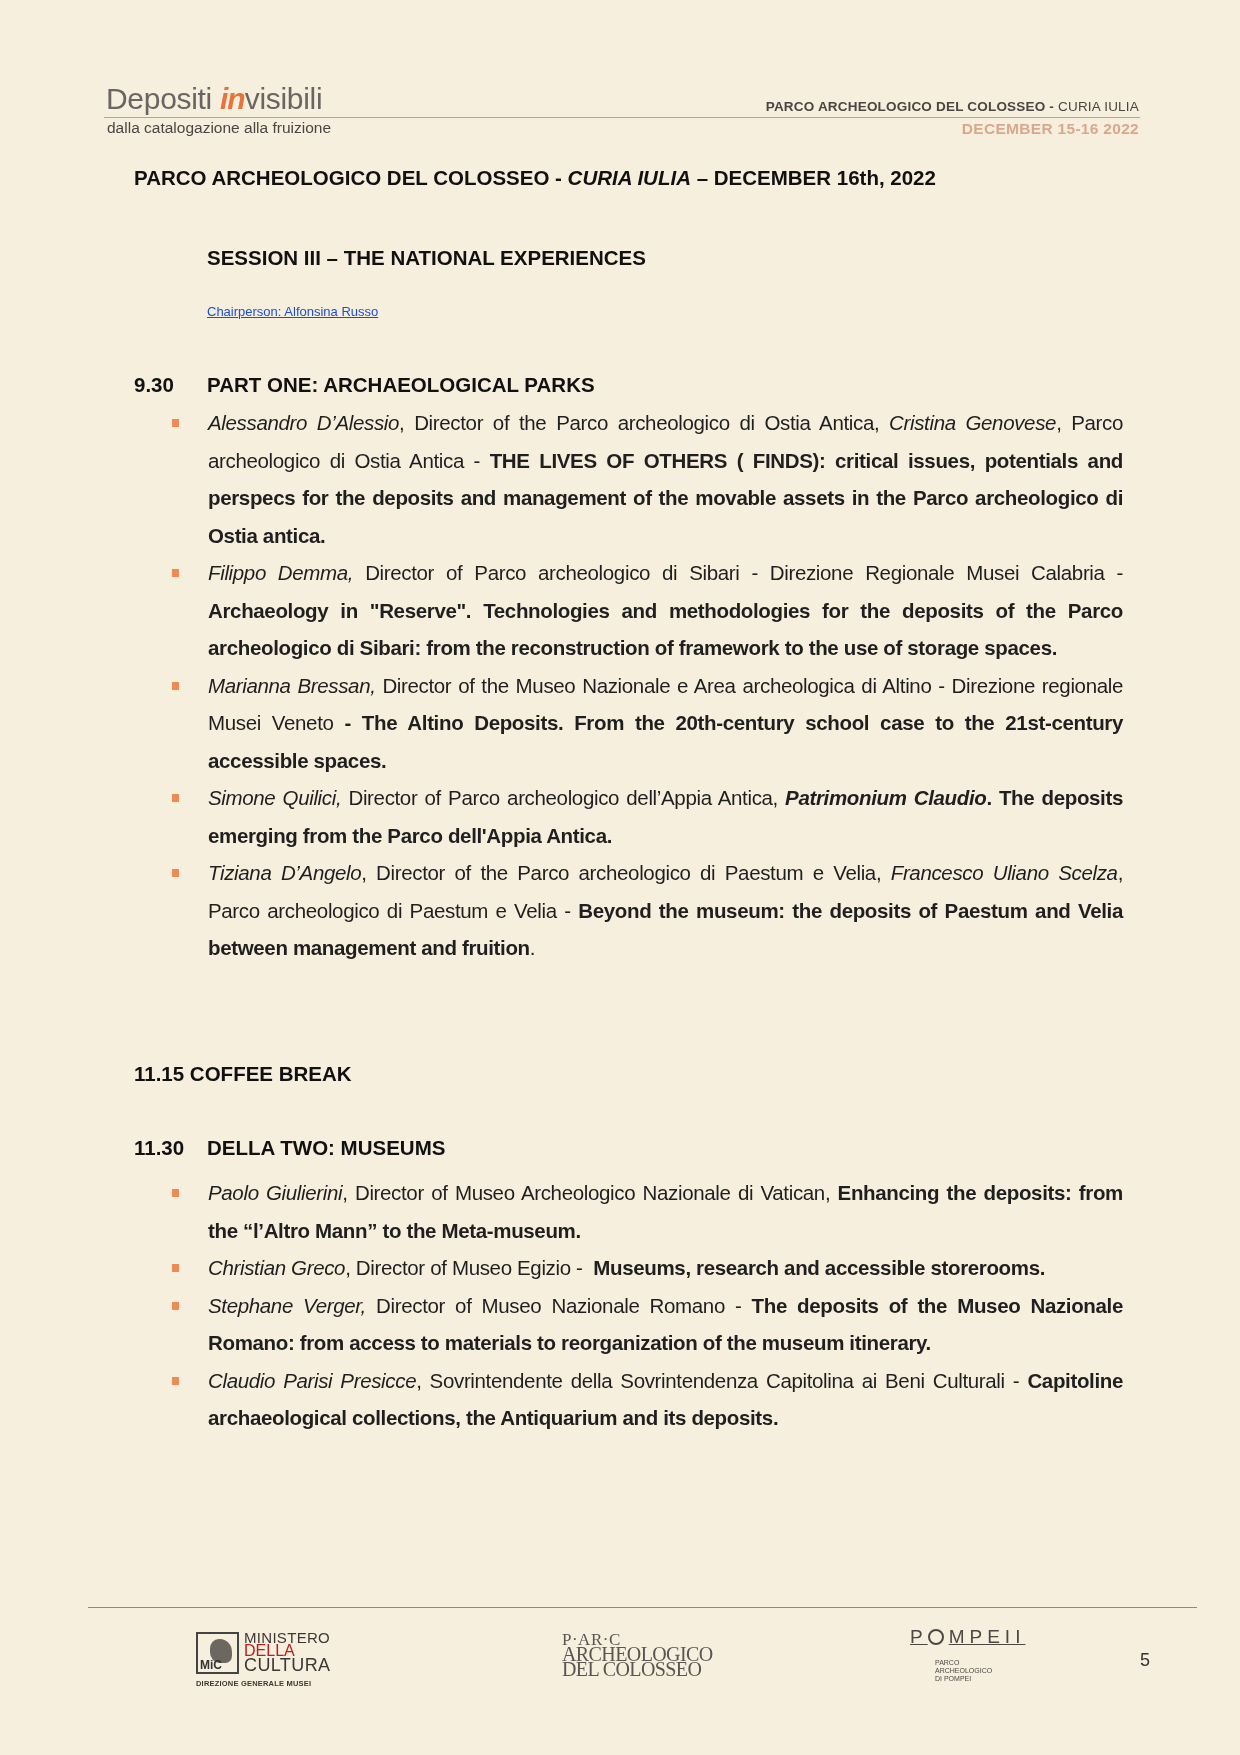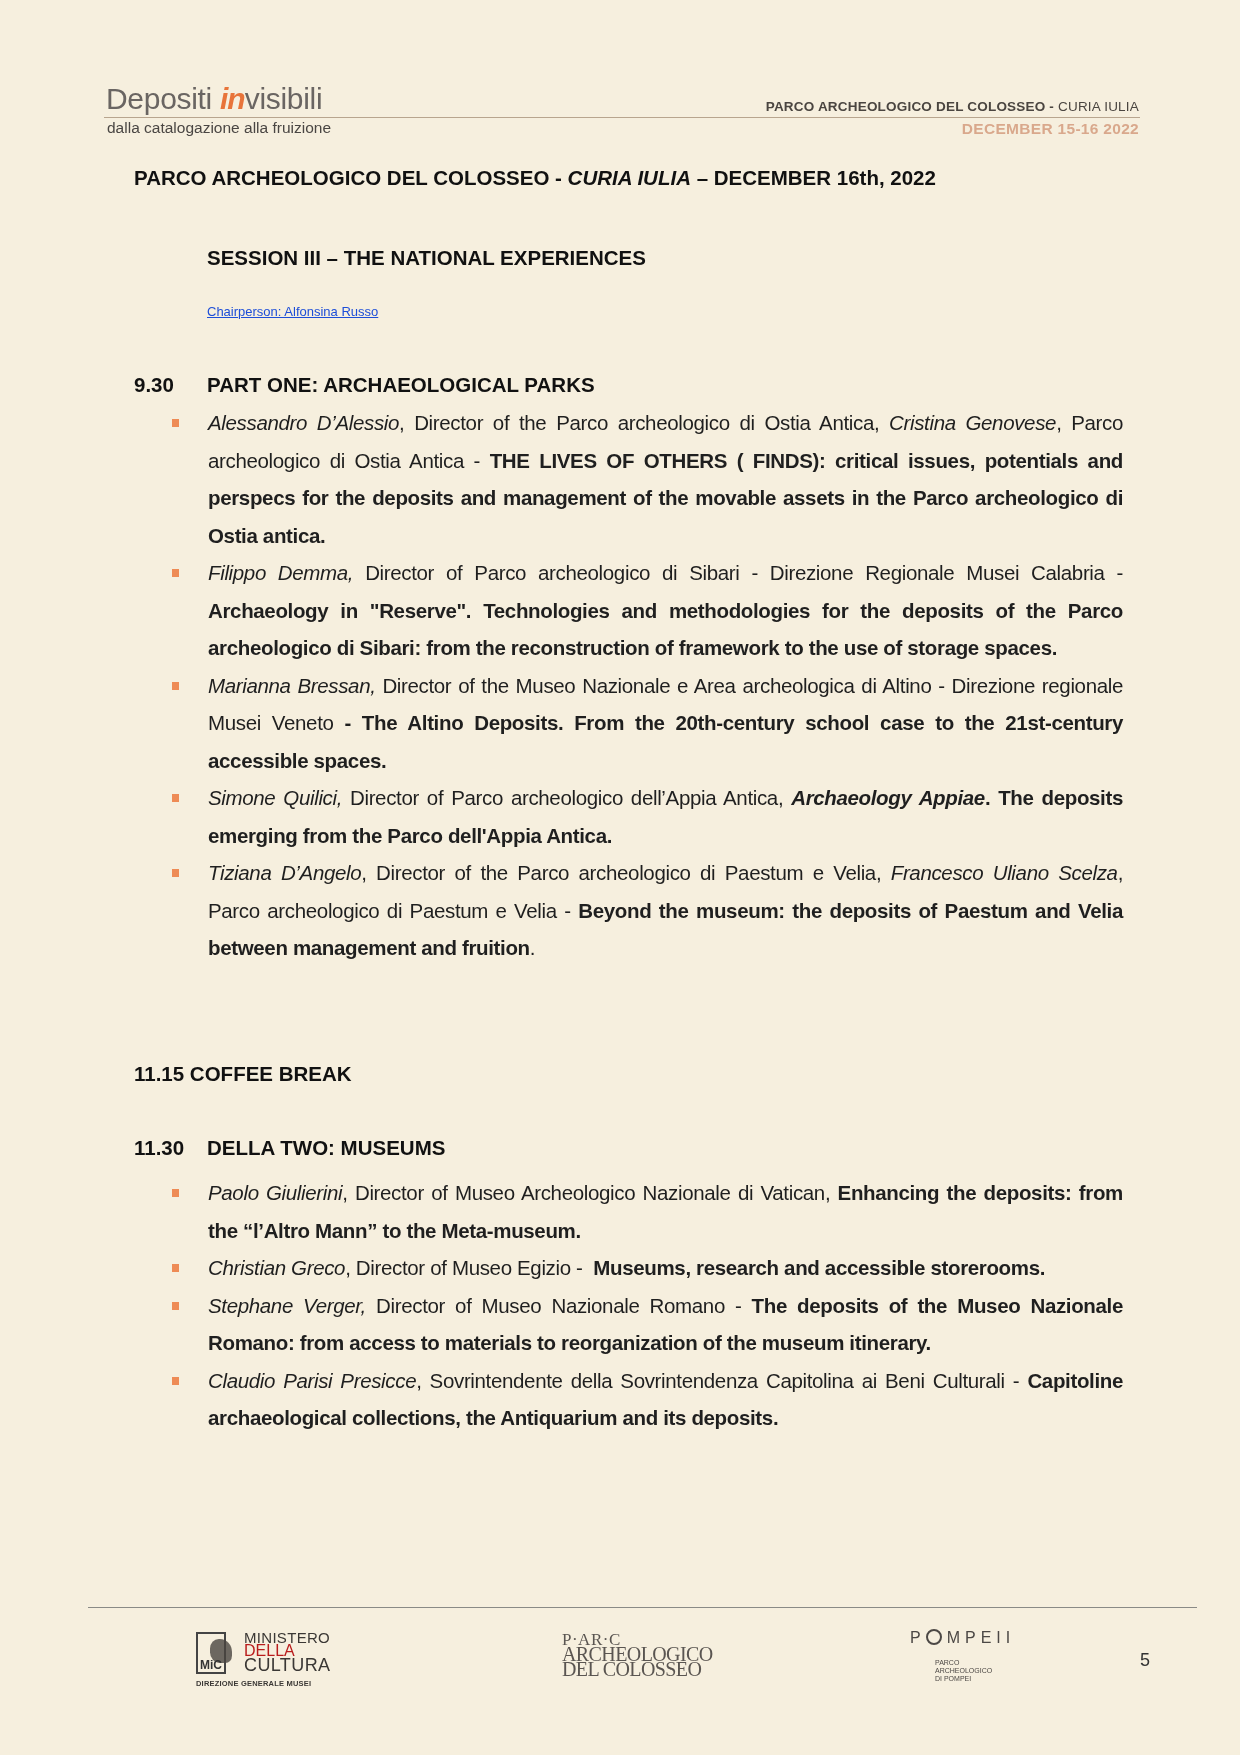--- a/index.html
+++ b/index.html
@@ -81,40 +81,40 @@
 
   
   .ftr-rule {
     position: absolute; left: 88px; top: 1607px; width: 1109px; height: 0;
     border-top: 1.5px solid #8a8a86;
   }
   .mic {
     position: absolute; left: 196px; top: 1632px; width: 150px; height: 60px;
   }
   .mic-box {
-    position: absolute; left: 0; top: 0; width: 30px; height: 42px;
+    position: absolute; left: 0; top: 0; width: 43px; height: 42px;
     border: 2px solid #444; box-sizing: border-box;
     font-size: 12px; font-weight: 700; color: #333;
   }
   .mic-box .mictext { position: absolute; left: 2px; bottom: 0px; font-size: 12px; }
   .mic-box .figure { position: absolute; left: 12px; top: 5px; width: 22px; height: 24px; background: #4a4540; border-radius: 40% 55% 30% 45%; opacity: 0.8; }
   .mic-l1 { position: absolute; left: 48px; top: -2px; font-size: 15px; color: #3b3835; line-height: 15px; letter-spacing: 0.3px; }
   .mic-l2 { position: absolute; left: 48px; top: 13px; font-size: 16px; color: #b91c1c; line-height: 12px; }
   .mic-l3 { position: absolute; left: 48px; top: 24px; font-size: 18px; color: #3b3835; line-height: 18px; letter-spacing: 0.4px; }
   .mic-l4 { position: absolute; left: 0; top: 47px; font-size: 7.5px; font-weight: 700; color: #3b3835; letter-spacing: 0.2px; }
 
   .colosseo {
     position: absolute; left: 562px; top: 1632px;
     font-family: "Liberation Serif", serif; color: #5a5551;
     font-size: 20px; line-height: 15px; letter-spacing: -0.6px;
   }
   .colosseo .pr { font-size: 17px; letter-spacing: 0.5px; }
 
   .pompei { position: absolute; left: 910px; top: 1629px; color: #4c4845; }
-  .pompei .word { font-size: 16px; letter-spacing: 5px; line-height: 16px; }
+  .pompei .word { font-size: 19px; letter-spacing: 5px; line-height: 16px; text-decoration: underline; }
   .pompei .sub { position: absolute; left: 25px; top: 30px; font-size: 7px; line-height: 8px; white-space: nowrap; }
   .page-num {
     position: absolute; left: 1140px; top: 1650px;
     font-size: 18px; color: #333;
   }
 </style>
 </head>
 <body>
 
 <div class="hdr-logo-title">
@@ -145,21 +145,21 @@
   <li>
     <span class="bullet"></span>
     <span class="name">Filippo Demma,</span><span> Director of Parco archeologico di Sibari - Direzione Regionale Musei Calabria - </span><span class="title">Archaeology in "Reserve". Technologies and methodologies for the deposits of the Parco archeologico di Sibari: from the reconstruction of framework to the use of storage spaces.</span>
   </li>
   <li>
     <span class="bullet"></span>
     <span class="name">Marianna Bressan,</span><span> Director of the Museo Nazionale e Area archeologica di Altino - Direzione regionale Musei Veneto </span><span class="title">- The Altino Deposits. From the 20th-century school case to the 21st-century accessible spaces.</span>
   </li>
   <li>
     <span class="bullet"></span>
-    <span class="name">Simone Quilici,</span><span> Director of Parco archeologico dell’Appia Antica, </span><span class="title-italic">Archaeology Appiae</span><span class="title">. The deposits emerging from the Parco dell'Appia Antica.</span>
+    <span class="name">Simone Quilici,</span><span> Director of Parco archeologico dell’Appia Antica, </span><span class="title-italic">Patrimonium Claudio</span><span class="title">. The deposits emerging from the Parco dell'Appia Antica.</span>
   </li>
   <li>
     <span class="bullet"></span>
     <span class="name">Tiziana D’Angelo</span><span>, Director of the Parco archeologico di Paestum e Velia, </span><span class="name">Francesco Uliano Scelza</span><span>, Parco archeologico di Paestum e Velia - </span><span class="title">Beyond the museum: the deposits of Paestum and Velia between management and fruition</span><span>.</span>
   </li>
 </ul>
 
 <div class="part-head coffee">11.15 COFFEE BREAK</div>
 
 <div class="part-head part2">

